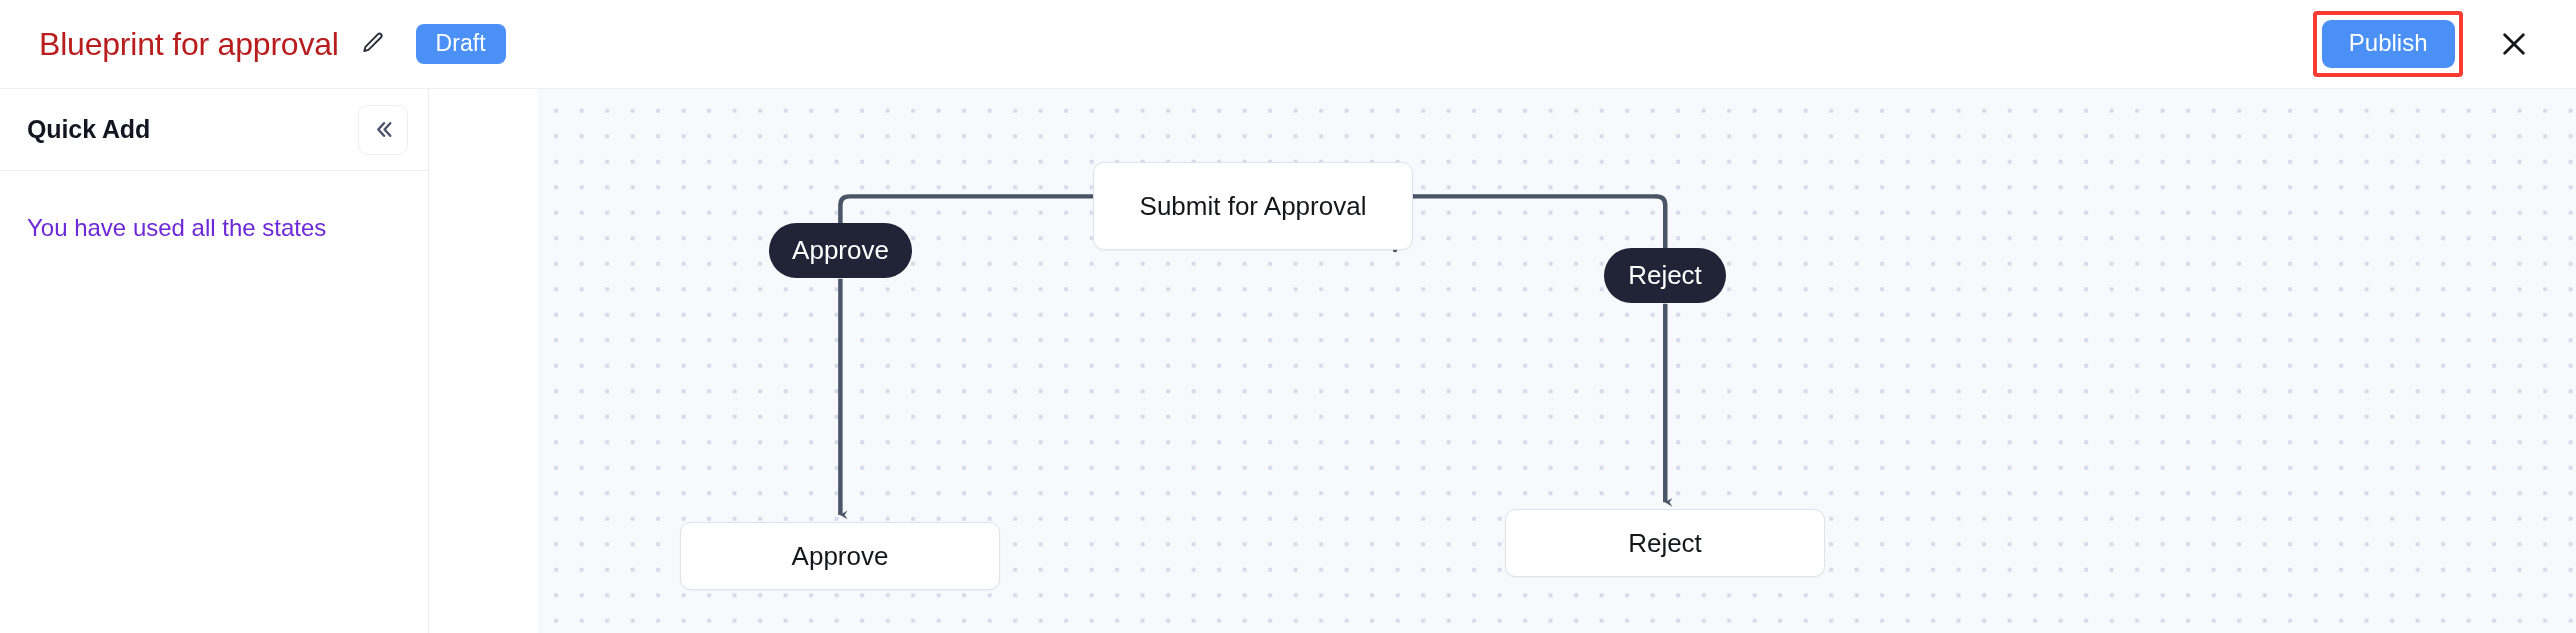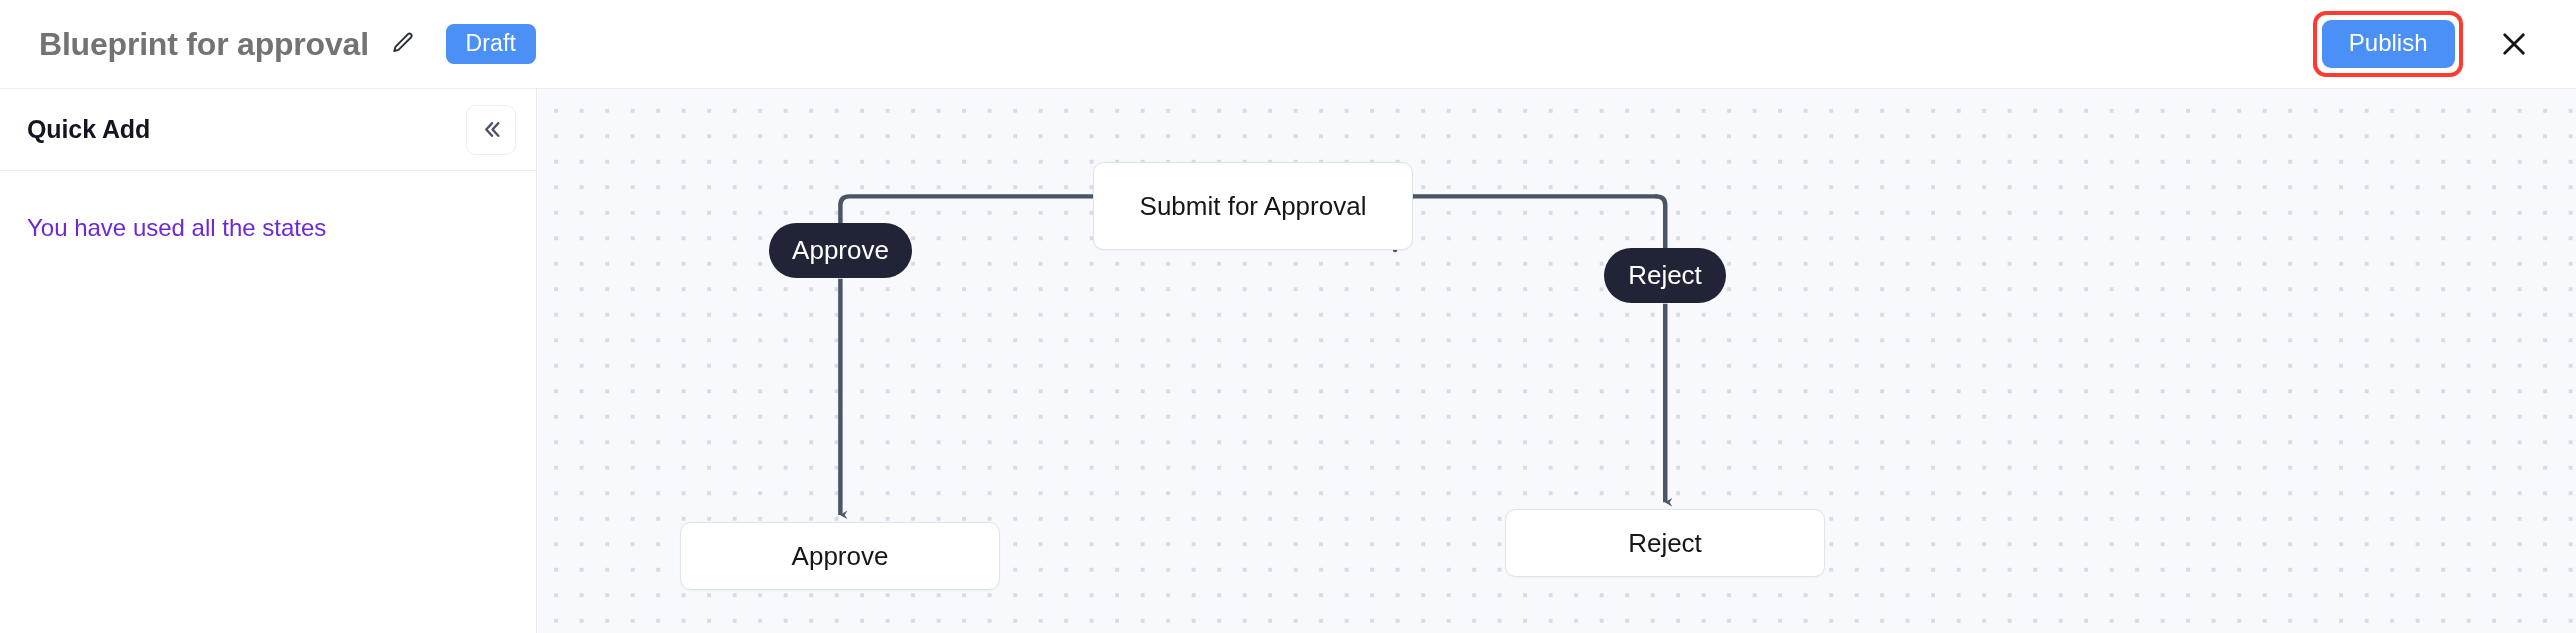--- a/index.html
+++ b/index.html
@@ -35,22 +35,22 @@
   }
 
   .header-left {
     display: flex;
     align-items: center;
     gap: 0;
   }
 
   .page-title {
     font-size: 32px;
-    font-weight: 700;
-    color: #737373;
+    font-weight: 400;
+    color: #b91c1c;
     letter-spacing: -0.2px;
     line-height: 1;
     white-space: nowrap;
   }
 
   .edit-icon-btn {
     margin-left: 16px;
     width: 36px; height: 36px;
     display: flex;
     align-items: center;
@@ -89,21 +89,21 @@
     border-radius: 9px;
     padding: 11.6px 27px 13.4px 27px;
     line-height: 1;
     cursor: pointer;
     white-space: nowrap;
   }
 
   .publish-wrap {
     margin-left: 25px;
     border: 4.5px solid #fe3b30;
-    border-radius: 13px;
+    border-radius: 4px;
     padding: 4.5px;
     background: #ffffff;
     display: inline-flex;
   }
 
   .btn-primary {
     background: #4a90f7;
     border: none;
     color: #ffffff;
     font-size: 24px;
@@ -125,21 +125,21 @@
     background: transparent;
     border: none;
     cursor: pointer;
     border-radius: 7.2px;
   }
 
   
   .sidebar {
     position: absolute;
     top: 89px; left: 0;
-    width: 537px;
+    width: 429px;
     height: 544px;
     background: #ffffff;
     border-right: 1.8px solid #e9ebf1;
     z-index: 20;
   }
 
   .sidebar-head {
     height: 82px;
     border-bottom: 1.8px solid #eceef3;
     display: flex;

